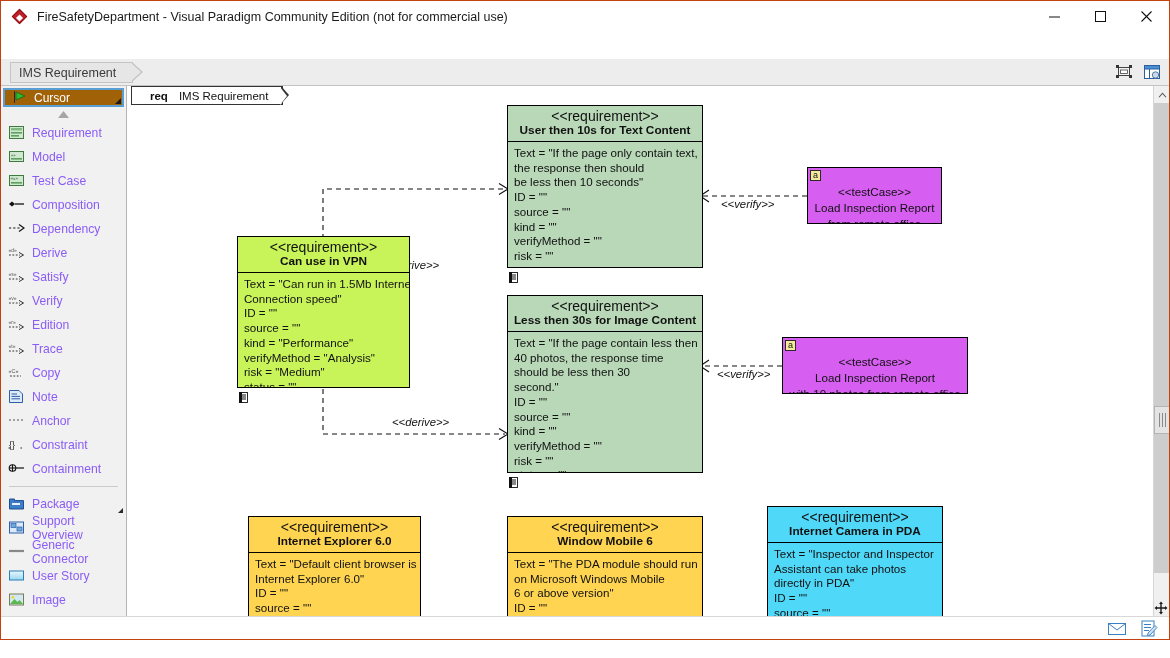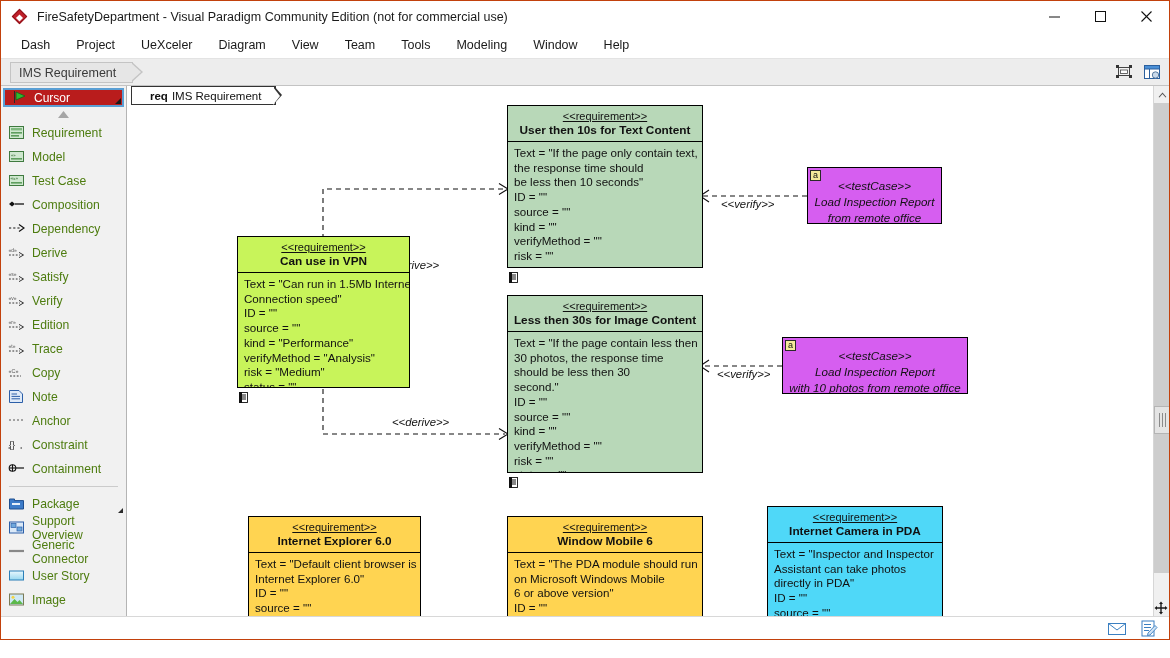--- a/index.html
+++ b/index.html
@@ -94,36 +94,36 @@
   
   .palette {
     position: absolute; left: 0; top: 85px; width: 126px; height: 548px;
     background: #f1f1f1;
     border-right: 1px solid #b4b4b4;
     overflow: hidden;
   }
   .pal-selected {
     position: relative;
     margin: 2px 2px 0 2px; height: 19px;
-    background: #b91c1c;
+    background: #a16207;
     border: 2px solid #5a9fd4;
     display: flex; align-items: center; gap: 6px; padding-left: 6px;
     color: #ffffff; font-size: 12px;
   }
   .pal-selected::after {
     content:""; position:absolute; right:1px; bottom:1px;
     width:0;height:0; border-left:6px solid transparent; border-bottom:6px solid #1a1a1a;
   }
   .pal-scroll-up, .pal-scroll-dn {
     height: 14px; display: flex; align-items: center; justify-content: center;
     color: #8d8d8d; font-size: 9px;
   }
   .pal-item {
     height: 24px; display: flex; align-items: center; gap: 7px;
-    padding-left: 7px; font-size: 12.2px; color: #4d7c0f;
+    padding-left: 7px; font-size: 12.2px; color: #8b5cf6;
     position: relative;
   }
   .pal-item.has-caret::after {
     content:""; position:absolute; right:3px; bottom:3px;
     width:0;height:0; border-left:5px solid transparent; border-bottom:5px solid #2a2a2a;
   }
   .pal-sep { height: 1px; background: #cbcbcb; margin: 5px 8px 5px 8px; }
   .picon { width: 17px; height: 16px; flex: none; position: relative; }
 
   
@@ -133,21 +133,21 @@
     background: #ffffff;
     overflow: hidden;
   }
   .diagram-tab {
     position: absolute; left: 4px; top: 0px; height: 19px;
     border: 1px solid #333; background: #ffffff;
     display: flex; align-items: center; padding: 0 14px 0 6px;
     font-size: 11.5px; color: #111;
     z-index: 5;
   }
-  .diagram-tab b { font-weight: bold; margin-right: 4px; padding-left: 12px; }
+  .diagram-tab b { font-weight: bold; margin-right: 11px; padding-left: 12px; }
   .diagram-tab::after {
     content:""; position:absolute; right:-7px; top:-1px; width:0;height:0;
     border-top: 9.5px solid transparent; border-bottom:9.5px solid transparent;
     border-left: 8px solid #333;
   }
   .diagram-tab::before {
     content:""; position:absolute; right:-5px; top:0px; width:0;height:0; z-index:2;
     border-top: 9px solid transparent; border-bottom:9px solid transparent;
     border-left: 7px solid #ffffff;
   }
@@ -161,33 +161,33 @@
     border: 1px solid #000000;
     font-size: 11.6px; color: #111;
     overflow: hidden;
   }
   .node .hdr {
     border-bottom: 1px solid #000;
     text-align: center;
     padding: 3px 4px 4px 4px;
     line-height: 14px;
   }
-  .node .hdr .stereo { font-size: 11px; text-decoration: underline; }
+  .node .hdr .stereo { font-size: 14px; }
   .node .hdr .nm { font-weight: bold; font-size: 11.8px; }
   .node .body { padding: 4px 5px 4px 6px; line-height: 14.7px; }
   .node .body div { white-space: nowrap; }
 
   .node.green  { background: #b8d8b8; }
   .node.lime   { background: #c8f45a; }
   .node.yellow { background: #ffd451; }
   .node.cyan   { background: #4fd8f8; }
   .node.magenta{ background: #d65ef0; }
 
   .node.tc { text-align: center; }
-  .node.tc .tcbody { padding: 10px 6px 6px 6px; line-height: 16px; font-style: italic; }
+  .node.tc .tcbody { padding: 16px 6px 6px 6px; line-height: 16px; }
 
   .tc-badge {
     position: absolute; left: 2px; top: 2px;
     width: 11px; height: 11px;
     background: #f5ea9a; border: 1px solid #2a2a2a;
     font-size: 9px; line-height: 9px; text-align: center; color: #111;
   }
 
   .doc-marker {
     position: absolute; width: 9px; height: 11px;
@@ -257,32 +257,20 @@
       </div>
       <div class="winbtn">
         <svg width="13" height="13" viewBox="0 0 13 13">
             <line x1="1.5" y1="1.5" x2="11.5" y2="11.5" stroke="#111" stroke-width="1.1"></line>
             <line x1="11.5" y1="1.5" x2="1.5" y2="11.5" stroke="#111" stroke-width="1.1"></line>
           </svg>
       </div>
     </div>
   </div>
 
-  <div class="menubar">
-    <div class="menu-item">Dash</div>
-    <div class="menu-item">Project</div>
-    <div class="menu-item">UeXceler</div>
-    <div class="menu-item">Diagram</div>
-    <div class="menu-item">View</div>
-    <div class="menu-item">Team</div>
-    <div class="menu-item">Tools</div>
-    <div class="menu-item">Modeling</div>
-    <div class="menu-item">Window</div>
-    <div class="menu-item">Help</div>
-  </div>
 
   <div class="crumbbar">
     <div class="crumb">
       <span>IMS Requirement</span>
     </div>
     <div class="crumb-tools">
       <div class="ctool">
         <svg width="18" height="16" viewBox="0 0 18 16">
           <rect x="3.5" y="3.5" width="11" height="8" fill="#f2f2f2" stroke="#444"></rect>
           <rect x="5.5" y="6" width="7" height="3.5" fill="#fff" stroke="#444" stroke-width="0.8"></rect>
@@ -578,21 +566,21 @@
       <div class="conn-label" style="left:594px; top:112px;">&lt;&lt;verify&gt;&gt;</div>
       <div class="conn-label" style="left:590px; top:282px;">&lt;&lt;verify&gt;&gt;</div>
 
       <div class="node green" style="left:380px; top:19px; width:196px; height:163px;">
         <div class="hdr">
           <div class="stereo">&lt;&lt;requirement&gt;&gt;</div>
           <div class="nm">User then 10s for Text Content</div>
         </div>
         <div class="body">
           <div>Text = "If the page only contain text,</div>
-          <div>the response time should</div>
+          <div>the response then should</div>
           <div>be less then 10 seconds"</div>
           <div>ID = ""</div>
           <div>source = ""</div>
           <div>kind = ""</div>
           <div>verifyMethod = ""</div>
           <div>risk = ""</div>
           <div>status = ""</div>
         </div>
       </div>
       <div class="doc-marker" style="left:382px; top:183px;">
@@ -605,21 +593,21 @@
         </svg>
       </div>
 
       <div class="node green" style="left:380px; top:209px; width:196px; height:178px;">
         <div class="hdr">
           <div class="stereo">&lt;&lt;requirement&gt;&gt;</div>
           <div class="nm">Less then 30s for Image Content</div>
         </div>
         <div class="body">
           <div>Text = "If the page contain less then</div>
-          <div>30 photos, the response time</div>
+          <div>40 photos, the response time</div>
           <div>should be less then 30</div>
           <div>second."</div>
           <div>ID = ""</div>
           <div>source = ""</div>
           <div>kind = ""</div>
           <div>verifyMethod = ""</div>
           <div>risk = ""</div>
           <div>status = ""</div>
         </div>
       </div>

